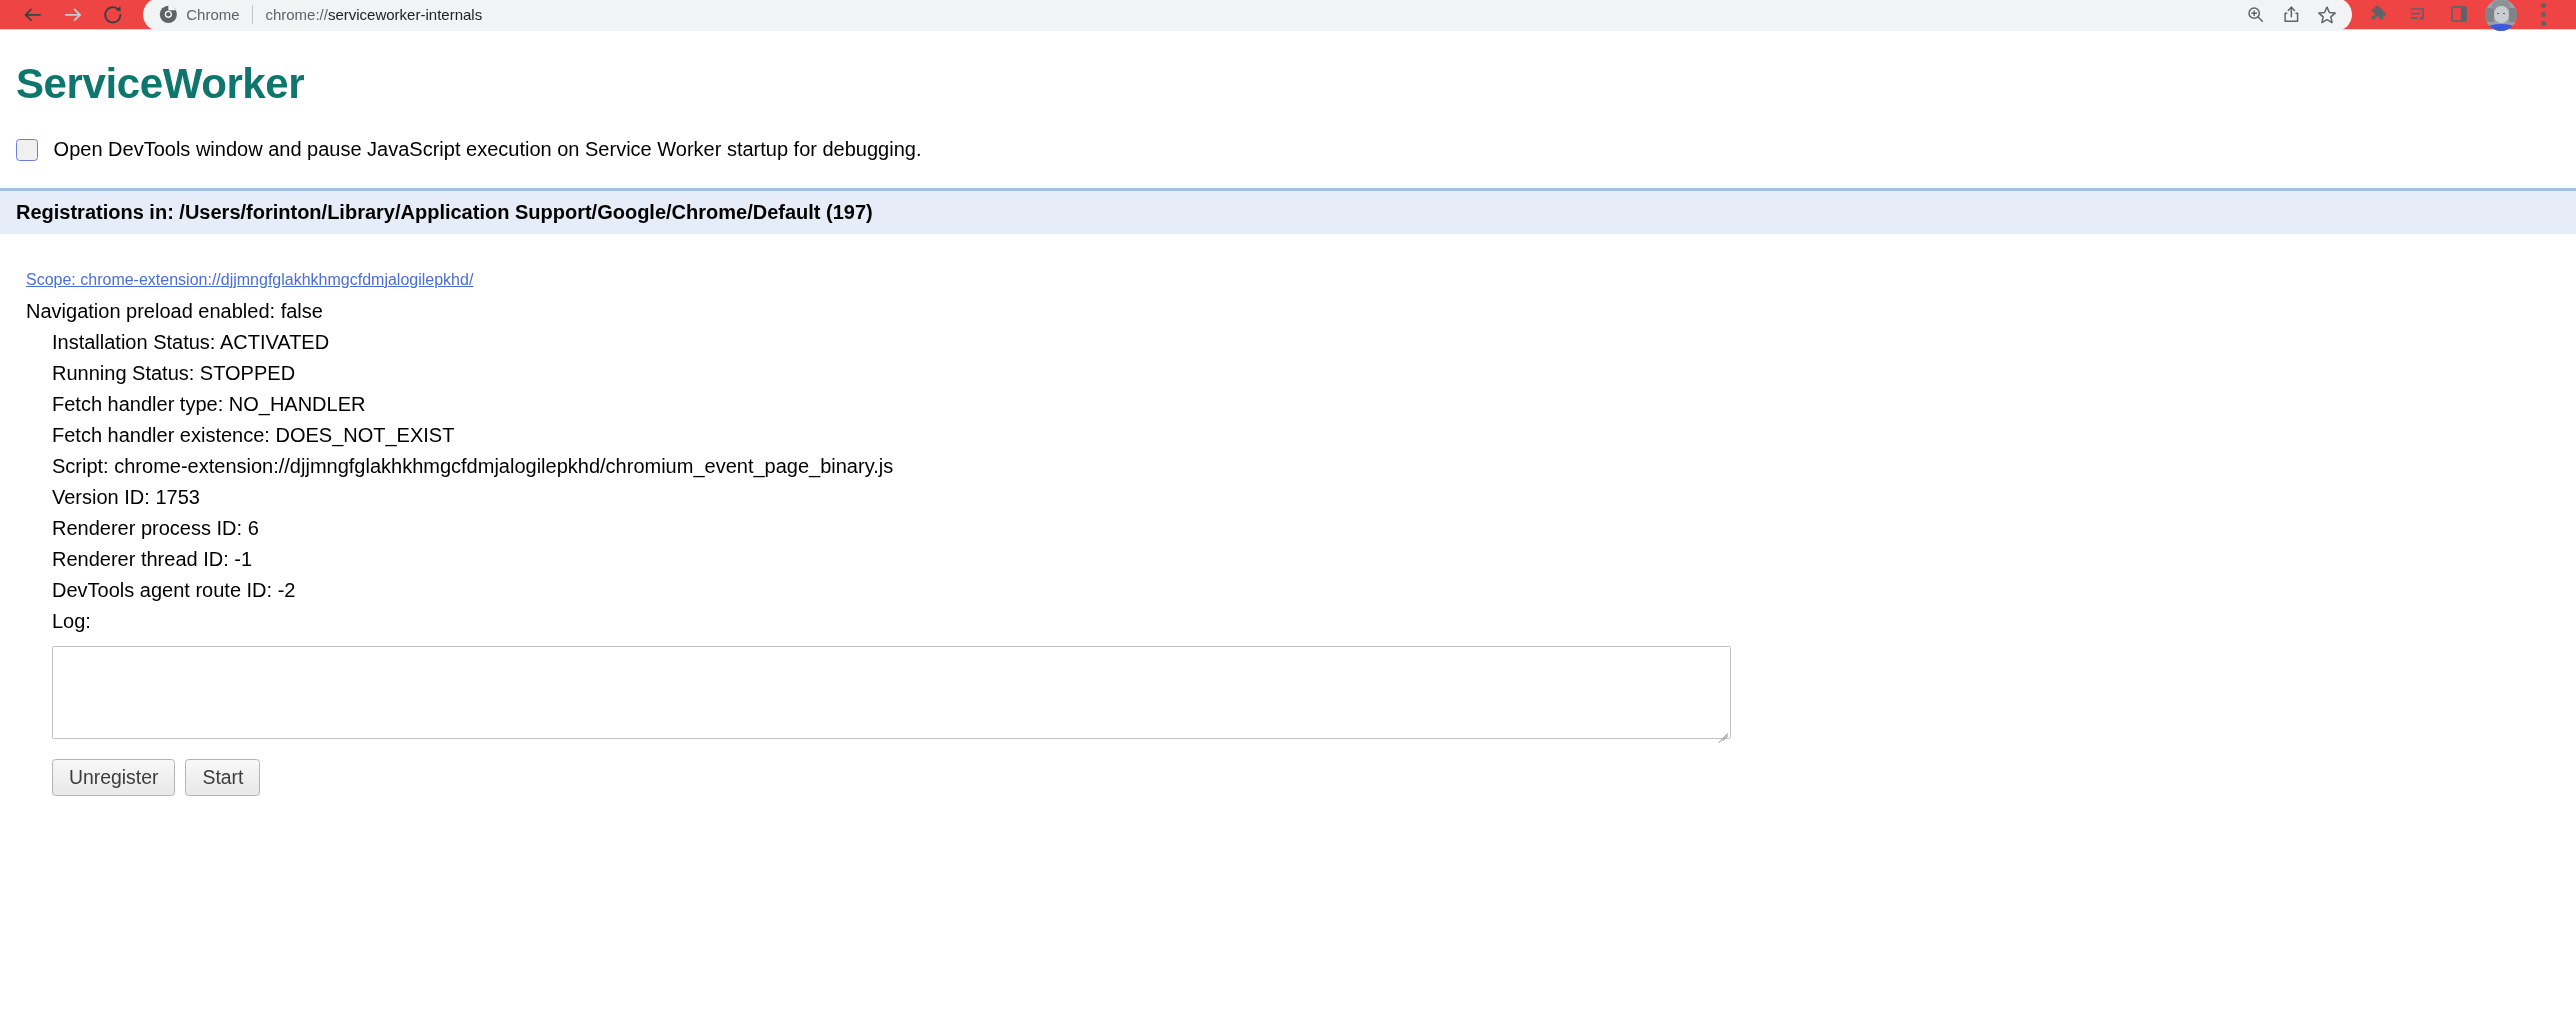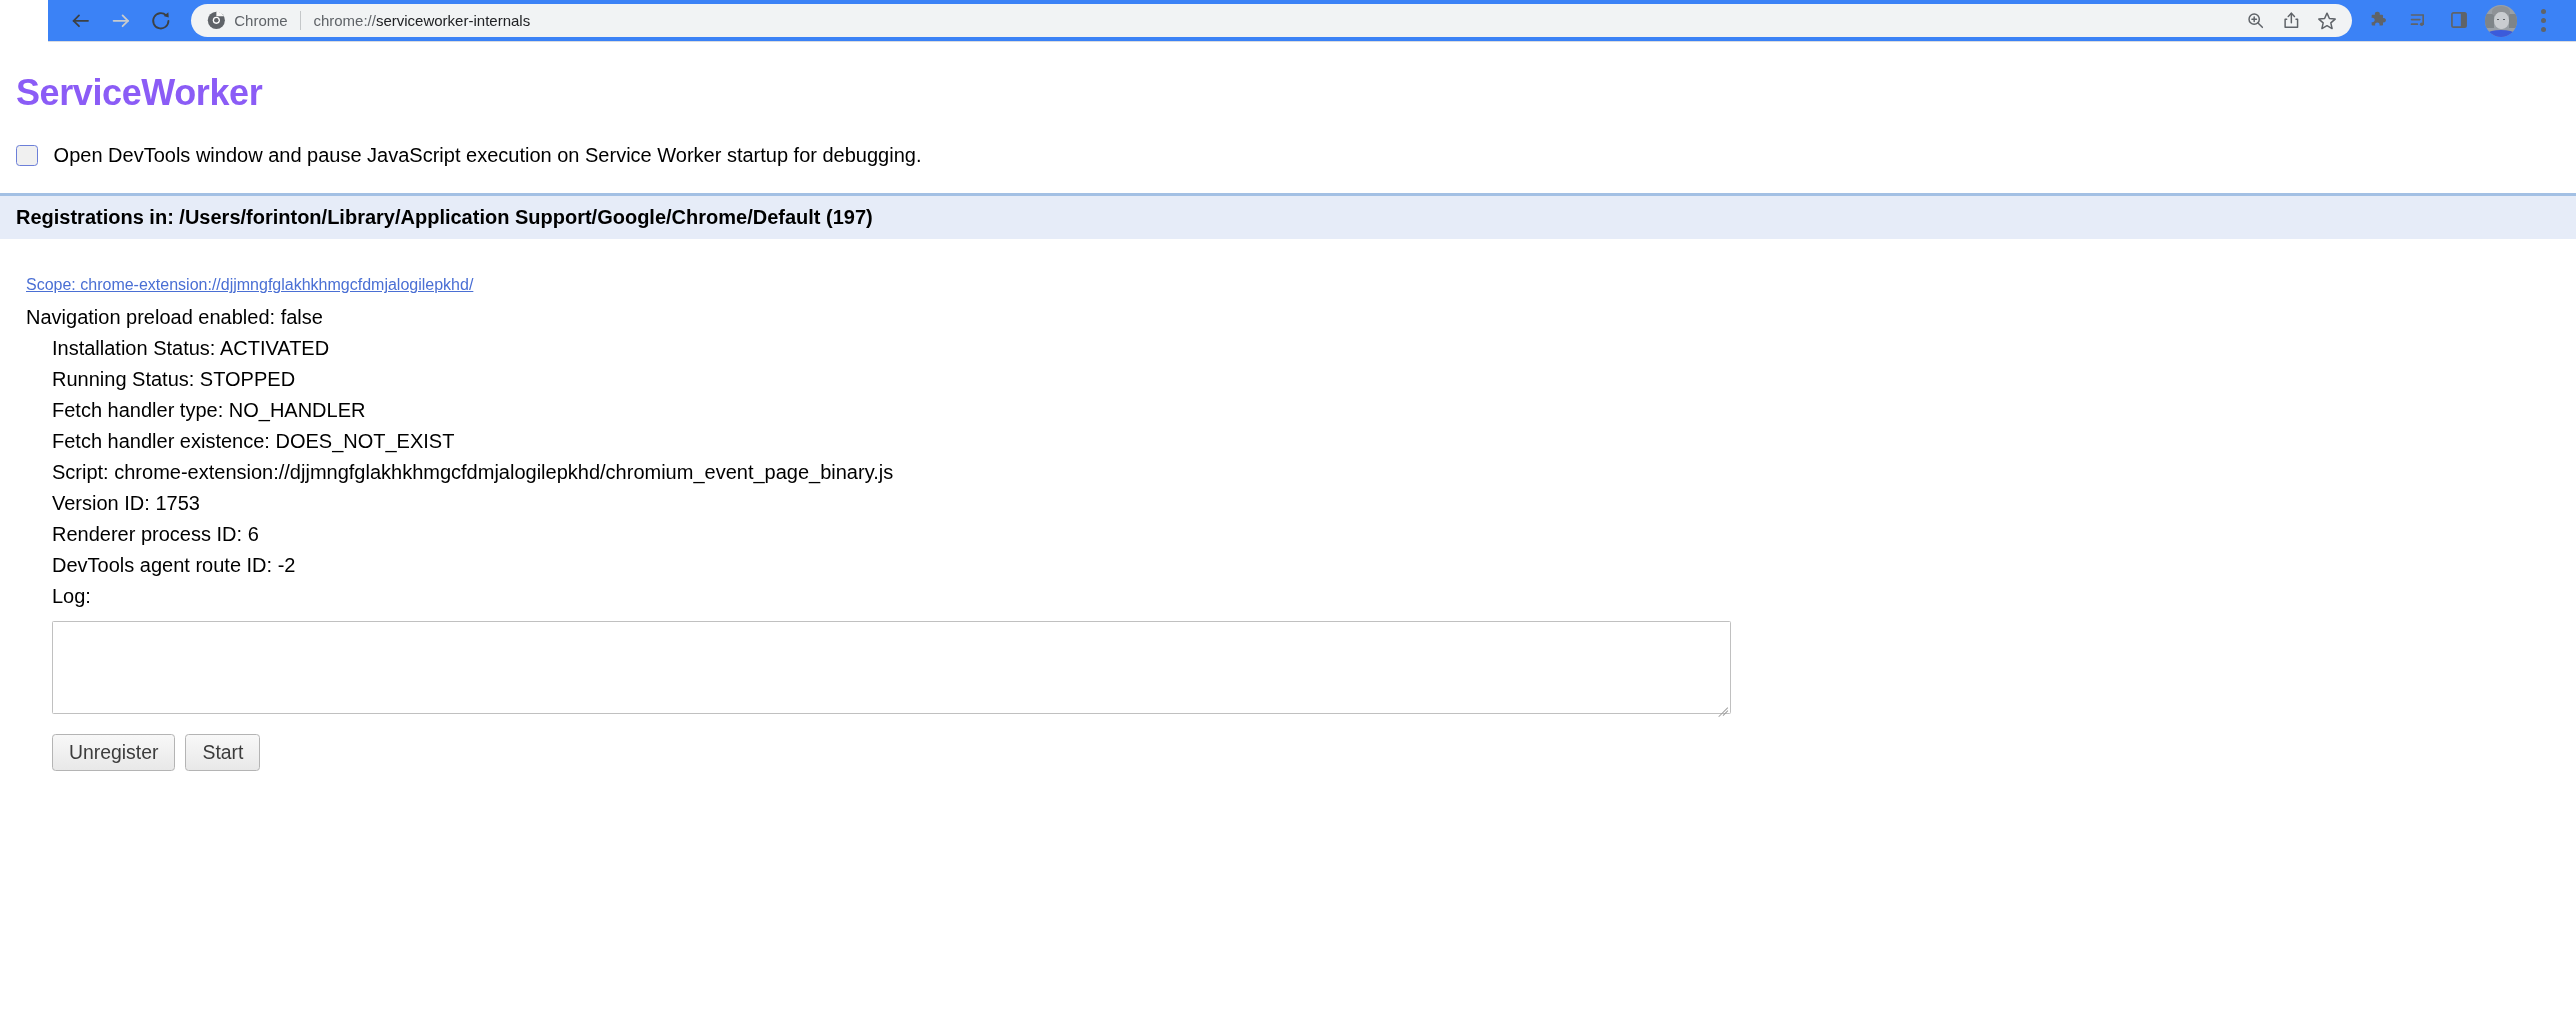--- a/index.html
+++ b/index.html
@@ -11,28 +11,27 @@
     overflow: hidden;
   }
   body {
     font-family: "Liberation Sans", sans-serif;
     -webkit-font-smoothing: antialiased;
   }
 
   
   .browser-toolbar {
     position: relative;
-    height: 42px;
-    background: #3b82f6;
+    height: 30px;
+    background: #ef4444;
     border-bottom: 1.4px solid #dadce0;
     display: flex;
     align-items: center;
     padding: 0 13px;
     box-sizing: border-box;
-    margin-left: 48px;
   }
   .nav-btn {
     width: 40px;
     height: 40px;
     display: flex;
     align-items: center;
     justify-content: center;
     border-radius: 50%;
     flex: 0 0 auto;
   }
@@ -146,23 +145,23 @@
     display:block; width:5px; height:5px; border-radius:50%;
     background:#5f6368;
   }
 
   
   .page {
     padding: 0;
     background: #ffffff;
   }
   h1.page-title {
-    font-size: 36px;
+    font-size: 42px;
     font-weight: bold;
-    color: #8b5cf6;
+    color: #0f766e;
     margin: 32px 0 0 16px;
     letter-spacing: -0.4px;
     line-height: 1.05;
   }
   .devtools-row {
     display: flex;
     align-items: flex-start;
     margin: 33px 0 0 16px;
   }
   .cb {
@@ -386,20 +385,21 @@
     <div class="line">Navigation preload enabled: false</div>
 
     <div class="indent-1">
       <div class="line">Installation Status: ACTIVATED</div>
       <div class="line">Running Status: STOPPED</div>
       <div class="line">Fetch handler type: NO_HANDLER</div>
       <div class="line">Fetch handler existence: DOES_NOT_EXIST</div>
       <div class="line">Script: chrome-extension://djjmngfglakhkhmgcfdmjalogilepkhd/chromium_event_page_binary.js</div>
       <div class="line">Version ID: 1753</div>
       <div class="line">Renderer process ID: 6</div>
+      <div class="line">Renderer thread ID: -1</div>
       <div class="line">DevTools agent route ID: -2</div>
       <div class="line">Log:</div>
 
       <div class="log-textarea">
         <span class="resize-grip"></span>
       </div>
 
       <div class="btn-row" style="padding-left:0;">
         <button class="btn">Unregister</button>
         <button class="btn">Start</button>

